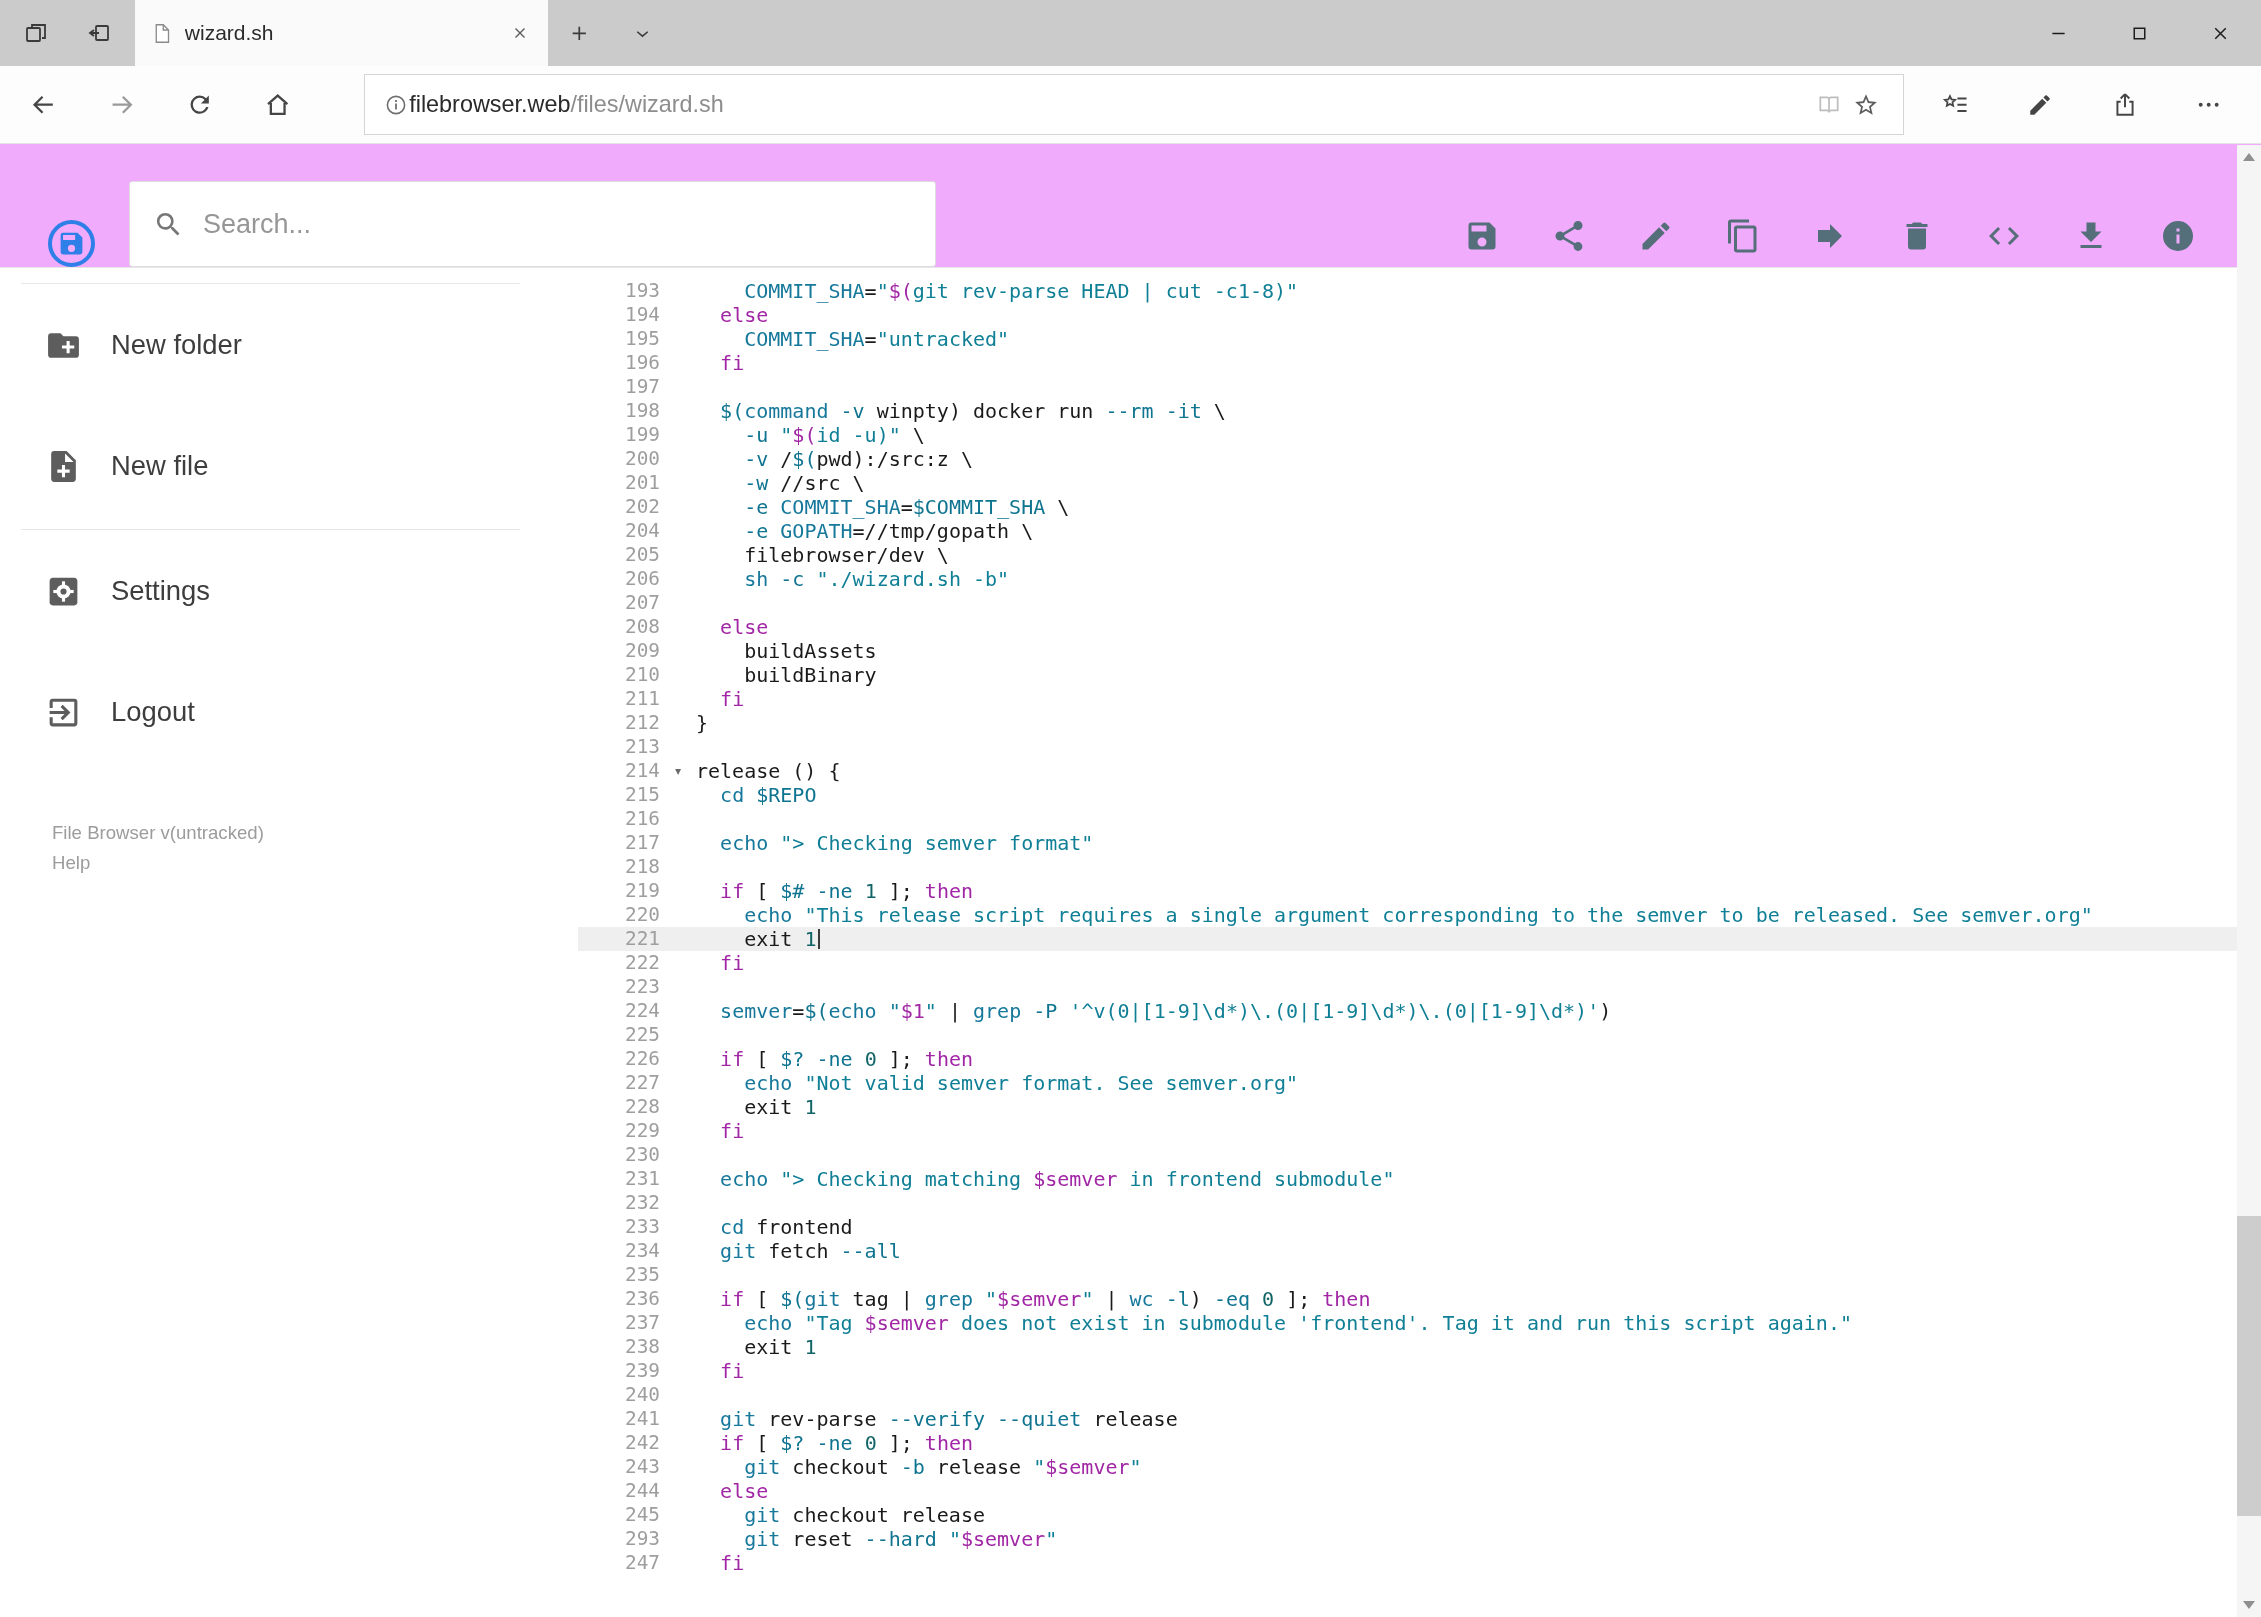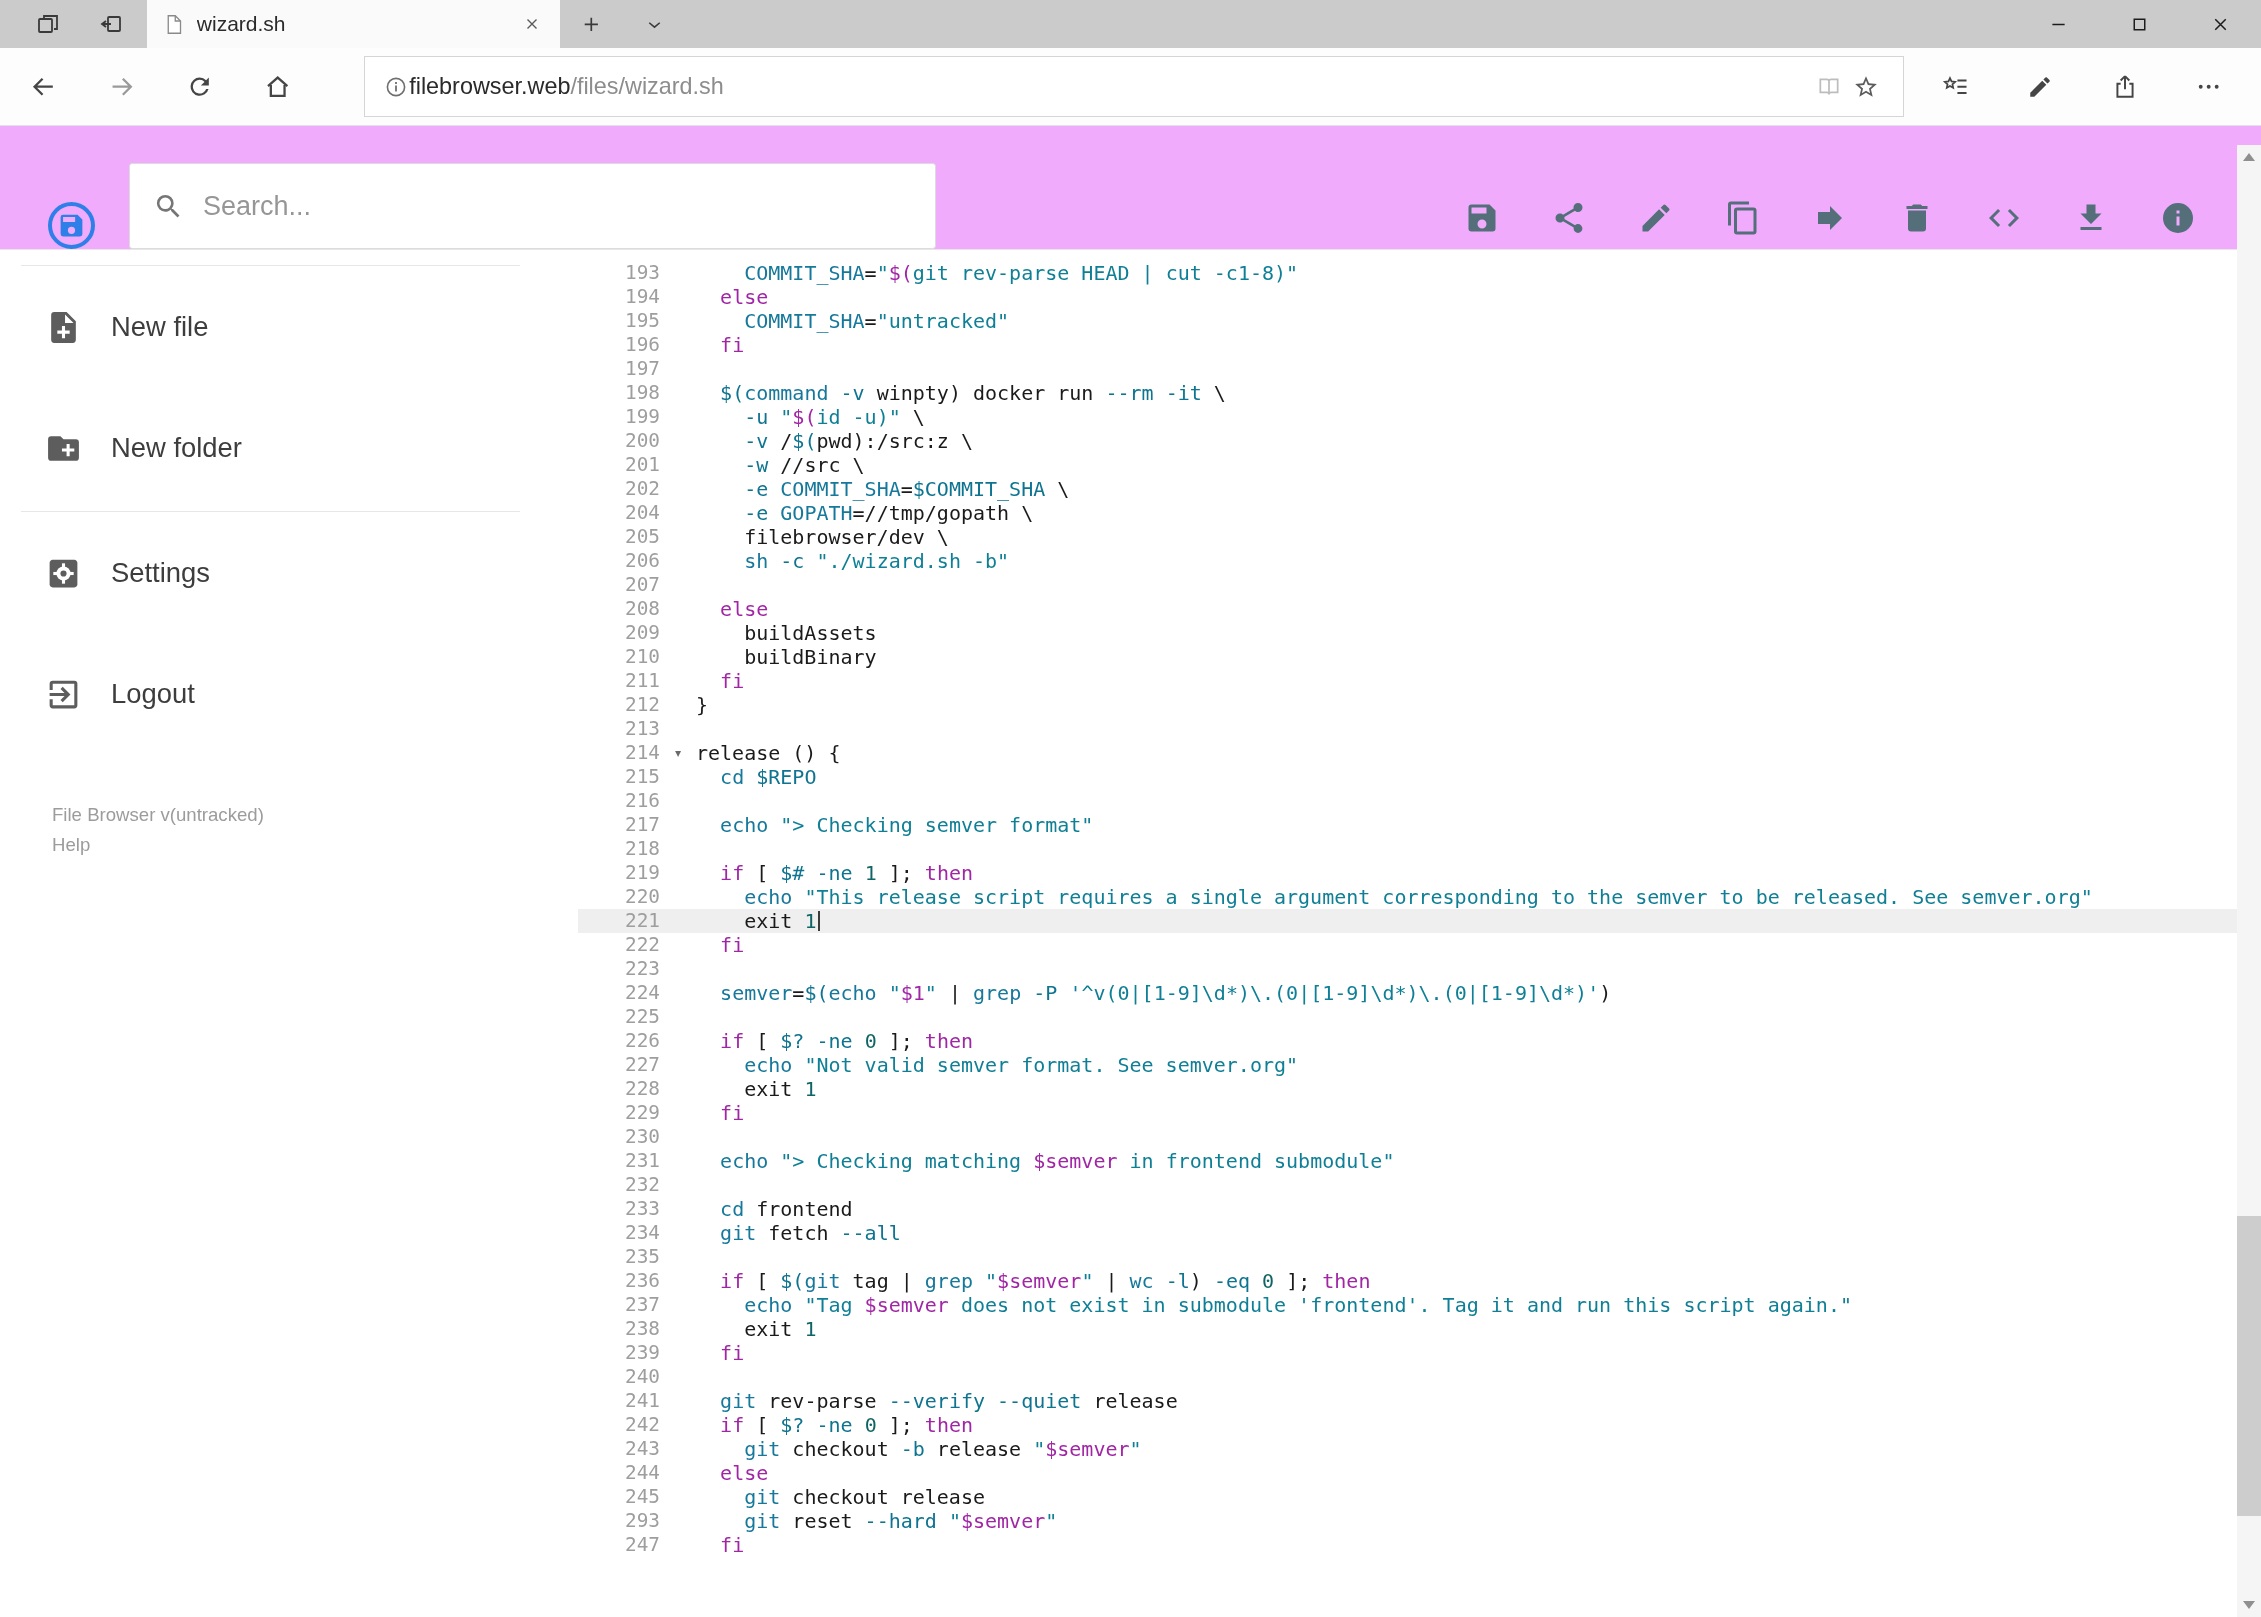--- a/index.html
+++ b/index.html
@@ -1,21 +1,21 @@
 <!DOCTYPE html>
 <html style="--logo: #2f7fe8; --icon: #546e7a; --alb: #efefef; --kw: #a126a5; --str: #0f7f96; --cmd: #16789b; --def: #16789b; --var: #0e7490; --num: #116466;font-size:13px"><head>
 <meta charset="utf-8">
 <title>wizard.sh</title>
 <style>
   *{margin:0;padding:0;box-sizing:border-box}
   html,body{width:2261px;height:1617px;overflow:hidden;background:#fff;font-family:"Liberation Sans",sans-serif}
   .window{position:relative;width:100%;height:100%;display:flex;flex-direction:column}
 
   
-  .tabbar{height:48px;background:#cbcbcb;display:flex;align-items:stretch;flex:none;padding-left:16px}
+  .tabbar{height:66px;background:#cbcbcb;display:flex;align-items:stretch;flex:none;padding-left:4px}
   .tb-btn{width:63px;display:flex;align-items:center;justify-content:center;color:#3a3a3a;cursor:pointer}
   .tab{width:413px;background:#fafafa;display:flex;align-items:center;padding:0 16px;gap:13px;margin-left:4.8px;cursor:pointer}
   .tab-title{font-size:21px;color:#2b2b2b;flex:1;white-space:nowrap;overflow:hidden}
   .tab-close{color:#5a5a5a;display:flex;padding:3.2px}
   .spacer{flex:1}
   .win-btn{width:81px;display:flex;align-items:center;justify-content:center;color:#1c1c1c;cursor:pointer}
 
   
   .navbar{height:78px;background:#fdfdfd;border-bottom:0.8px solid #e3e3e3;display:flex;align-items:center;flex:none;padding-left:4.8px}
   .nav-btn{width:78px;height:78px;display:flex;align-items:center;justify-content:center;color:#454545;cursor:pointer}
@@ -268,29 +268,29 @@
           </div>
         </div>
     </div>
 
     <div class="app-body">
       <nav class="sidebar">
         <div id="sidebar-nav">
             <div class="sb-divider"></div>
             <div class="sb-item">
               <svg width="37" height="37" viewBox="0 0 24 24" fill="currentColor">
+                <path d="M20 6h-8l-2-2H4a2 2 0 0 0-2 2v12a2 2 0 0 0 2 2h16a2 2 0 0 0 2-2V8a2 2 0 0 0-2-2zm-1 8h-3v3h-2v-3h-3v-2h3V9h2v3h3v2z"></path>
+              </svg>
+              <span class="sb-label">New folder</span>
+            </div>
+            <div class="sb-item">
+              <svg width="37" height="37" viewBox="0 0 24 24" fill="currentColor">
                 <path d="M14 2H6a2 2 0 0 0-2 2v16a2 2 0 0 0 2 2h12a2 2 0 0 0 2-2V8l-6-6zm2 14h-3v3h-2v-3H8v-2h3v-3h2v3h3v2zm-3-7V3.5L18.5 9H13z"></path>
               </svg>
               <span class="sb-label">New file</span>
-            </div>
-            <div class="sb-item">
-              <svg width="37" height="37" viewBox="0 0 24 24" fill="currentColor">
-                <path d="M20 6h-8l-2-2H4a2 2 0 0 0-2 2v12a2 2 0 0 0 2 2h16a2 2 0 0 0 2-2V8a2 2 0 0 0-2-2zm-1 8h-3v3h-2v-3h-3v-2h3V9h2v3h3v2z"></path>
-              </svg>
-              <span class="sb-label">New folder</span>
             </div>
             <div class="sb-divider"></div>
             <div class="sb-item">
               <svg width="37" height="37" viewBox="0 0 24 24" fill="currentColor">
                 <path d="M19 3H5c-1.1 0-2 .9-2 2v14c0 1.1.9 2 2 2h14c1.1 0 2-.9 2-2V5c0-1.1-.9-2-2-2z"></path>
                 <circle cx="12" cy="12" r="4.6" fill="#fff"></circle>
                 <circle cx="12" cy="12" r="2" fill="currentColor"></circle>
                 <rect x="11" y="5.4" width="2" height="3" fill="#fff"></rect>
                 <rect x="11" y="15.6" width="2" height="3" fill="#fff"></rect>
                 <rect x="5.4" y="11" width="3" height="2" fill="#fff"></rect>

